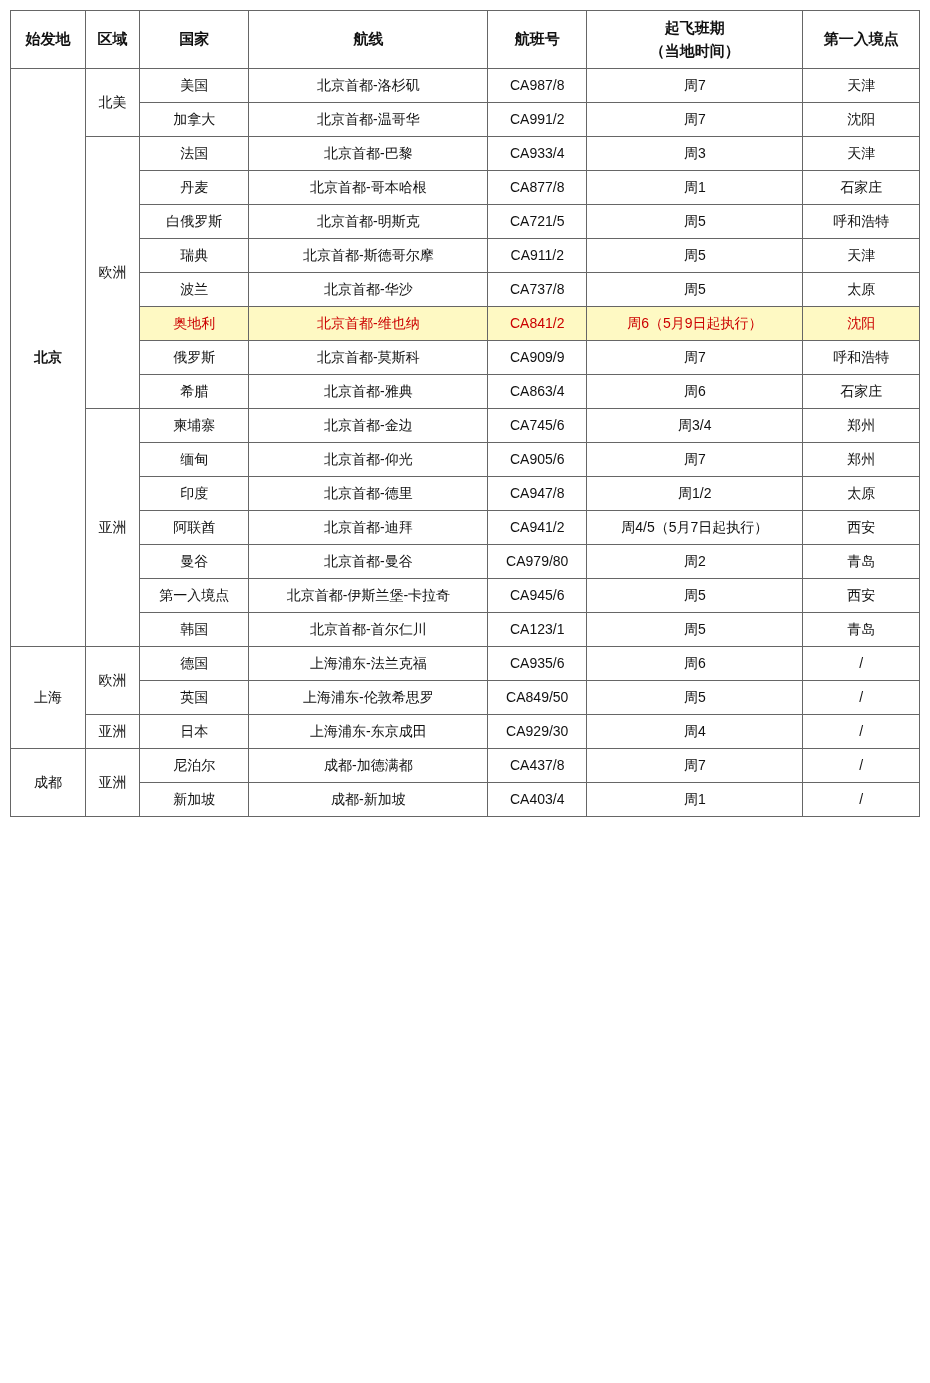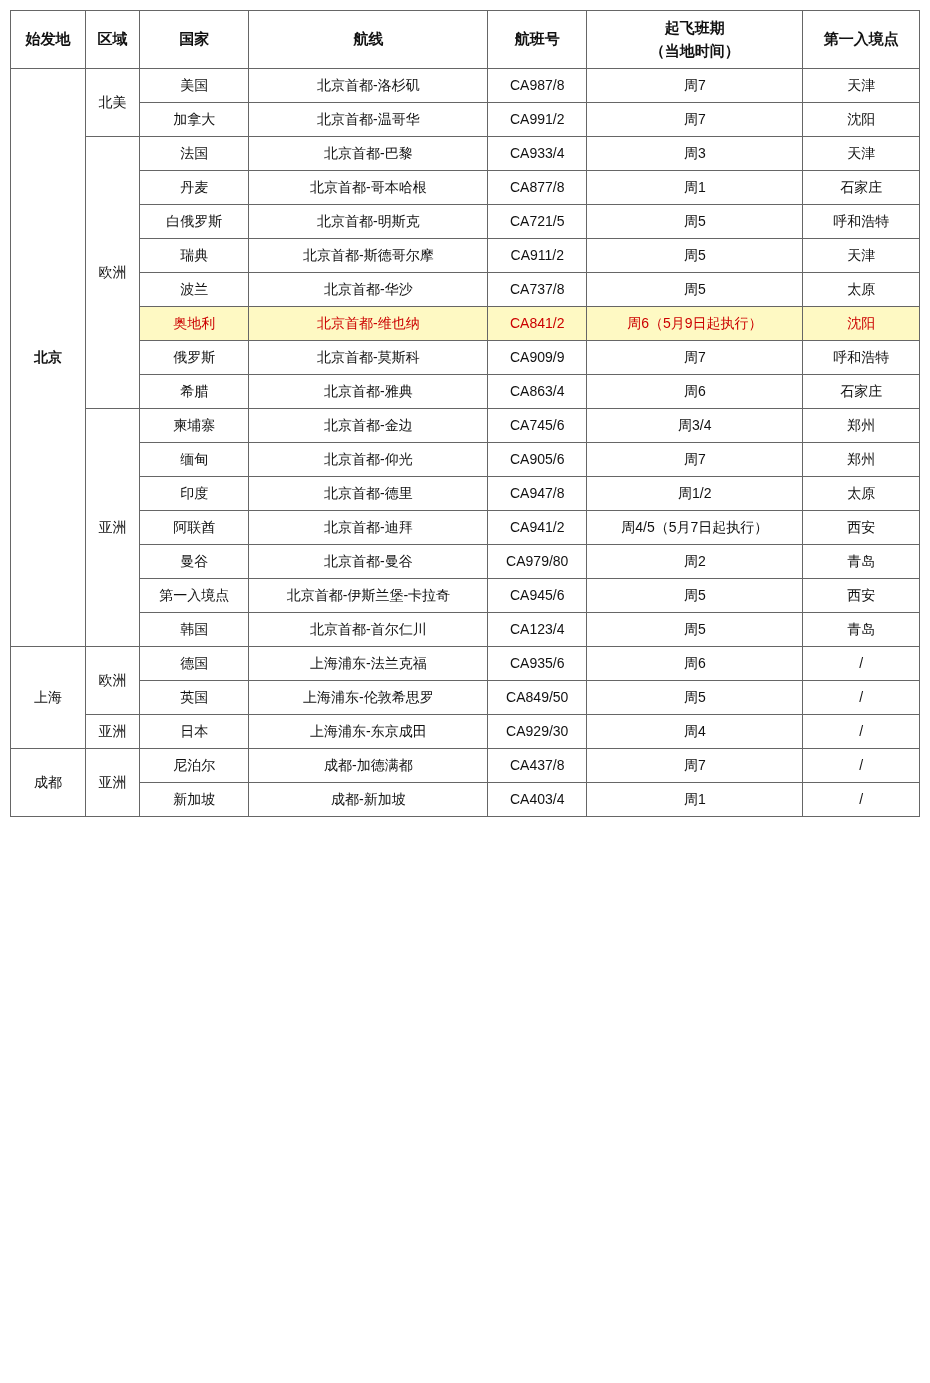--- a/index.html
+++ b/index.html
@@ -168,21 +168,21 @@
         <tr>
           <td>第一入境点</td>
           <td>北京首都-伊斯兰堡-卡拉奇</td>
           <td>CA945/6</td>
           <td>周5</td>
           <td>西安</td>
         </tr>
         <tr>
           <td>韩国</td>
           <td>北京首都-首尔仁川</td>
-          <td>CA123/4</td>
+          <td>CA123/1</td>
           <td>周5</td>
           <td>青岛</td>
         </tr>
         <tr>
           <td rowspan="3" style="font-weight: normal; margin-left: 36px;">上海</td>
           <td rowspan="2">欧洲</td>
           <td>德国</td>
           <td>上海浦东-法兰克福</td>
           <td>CA935/6</td>
           <td>周6</td>

